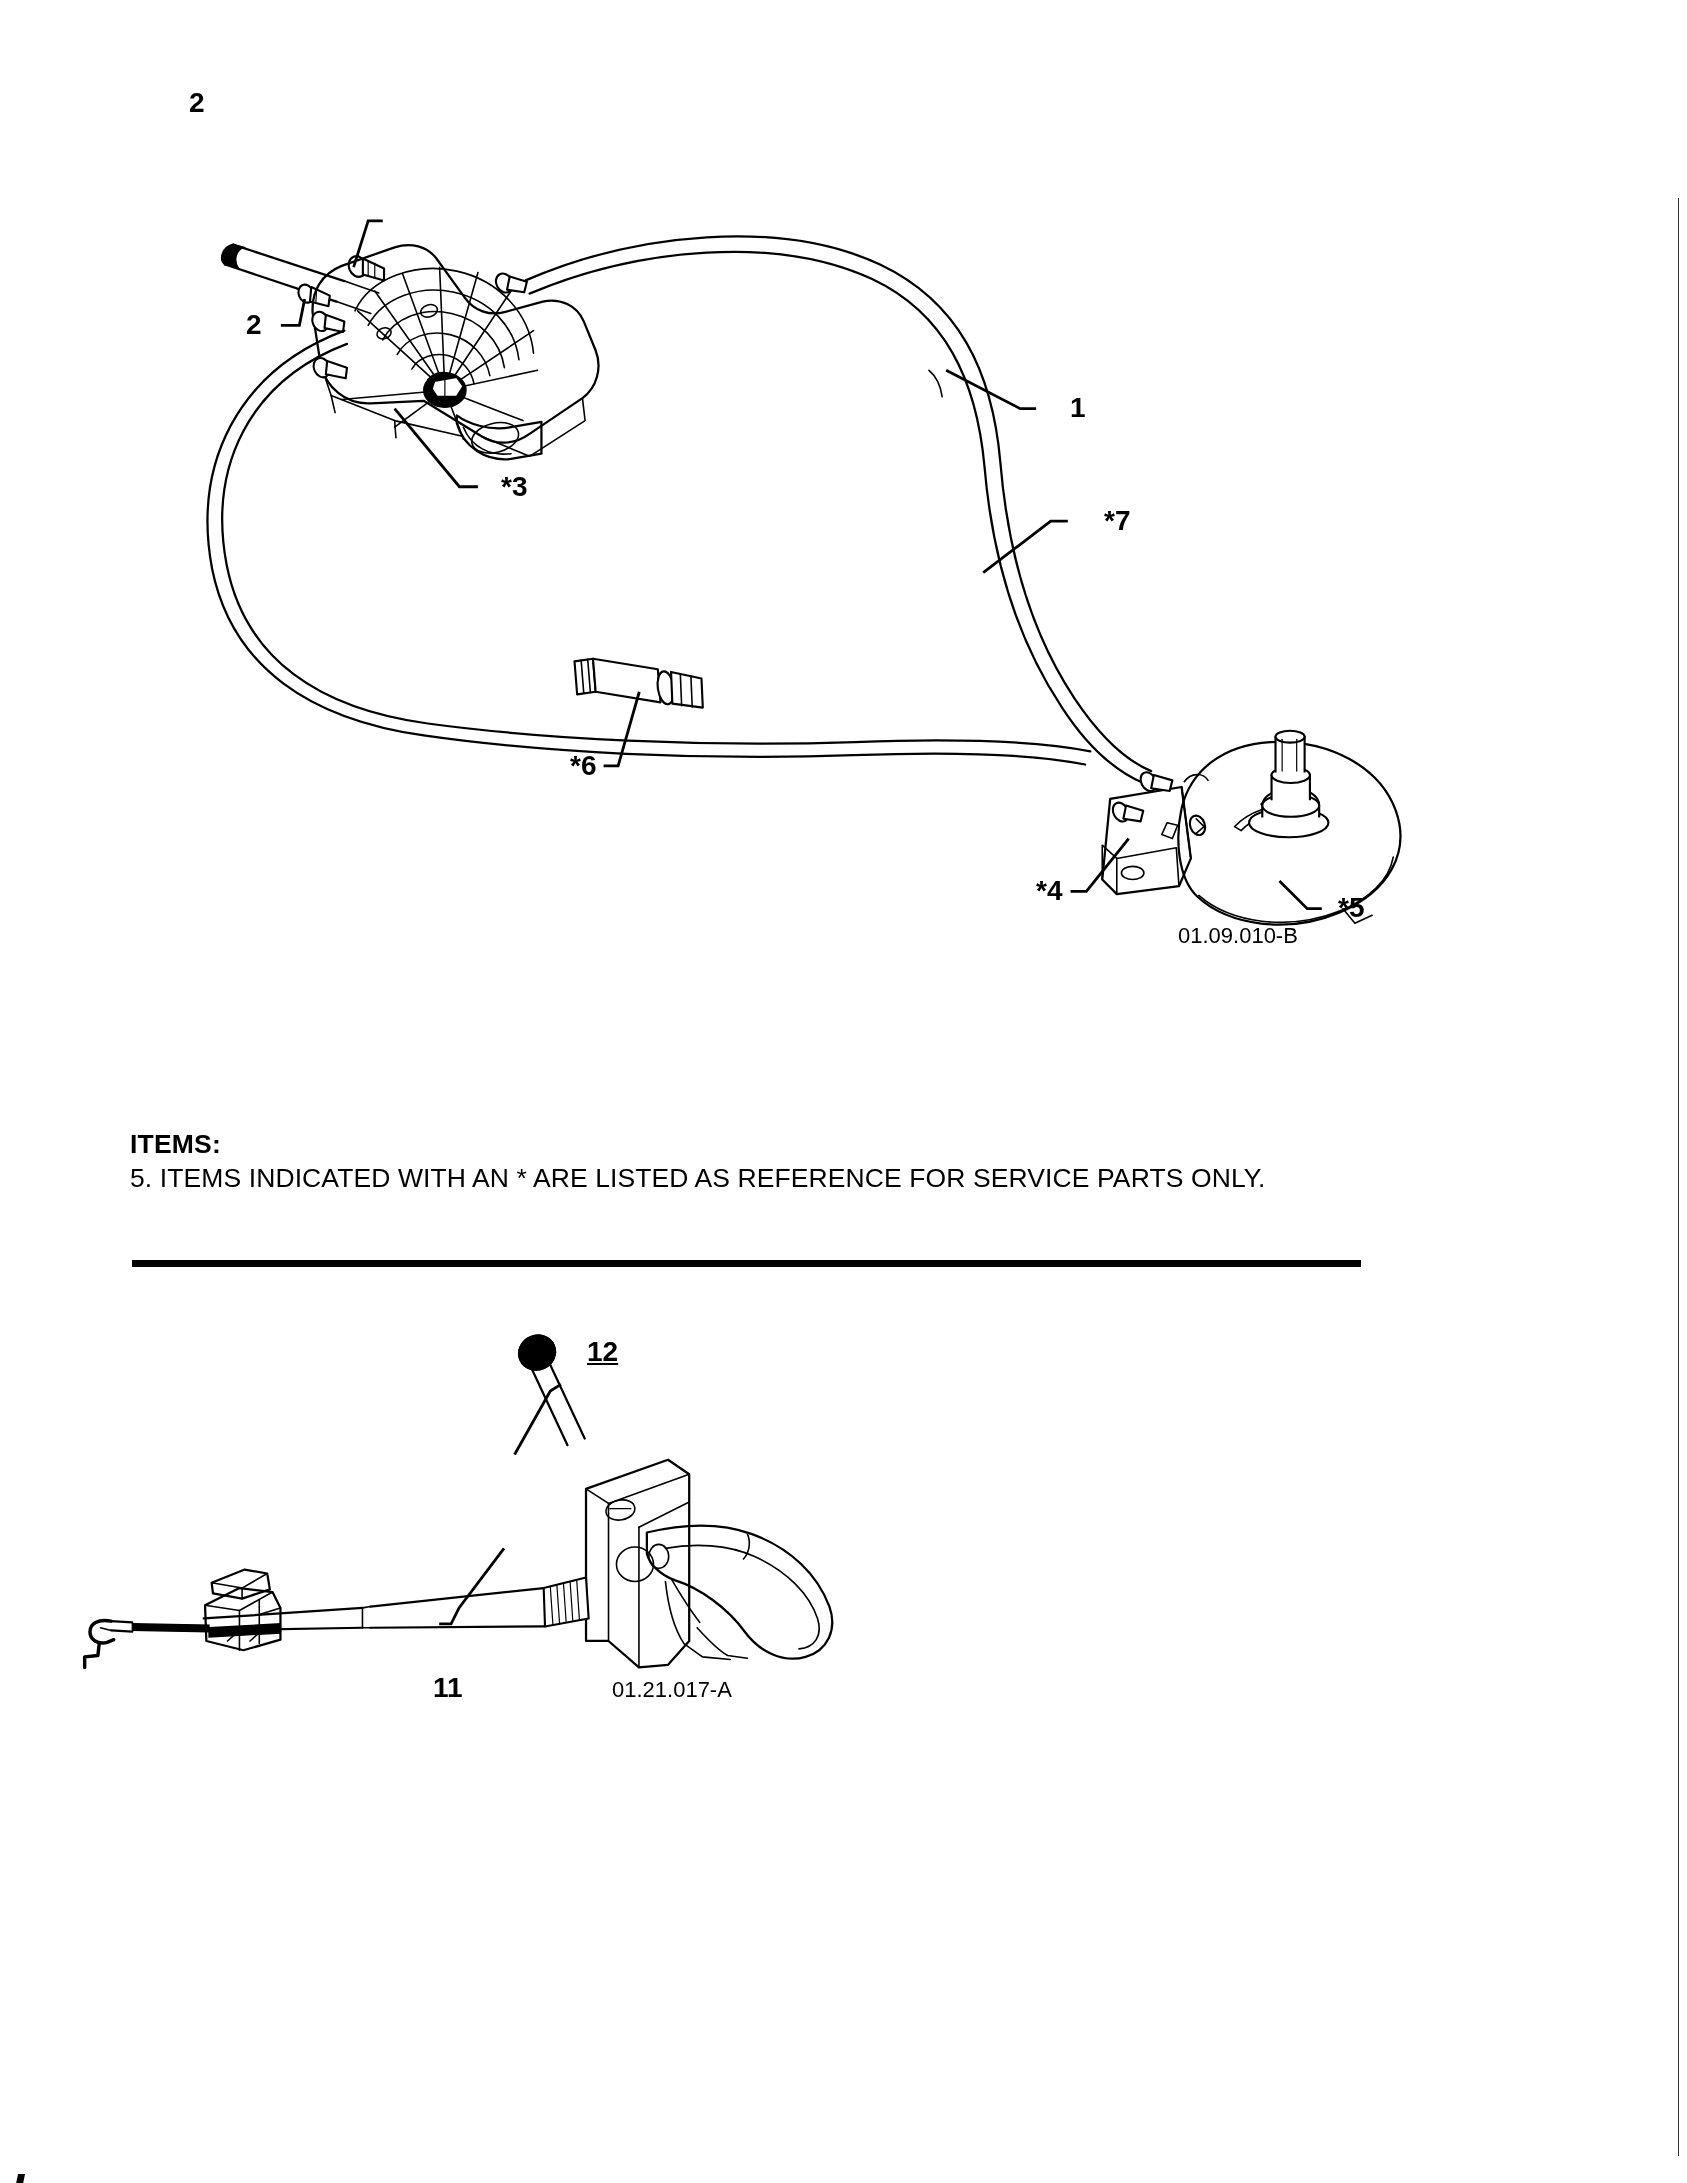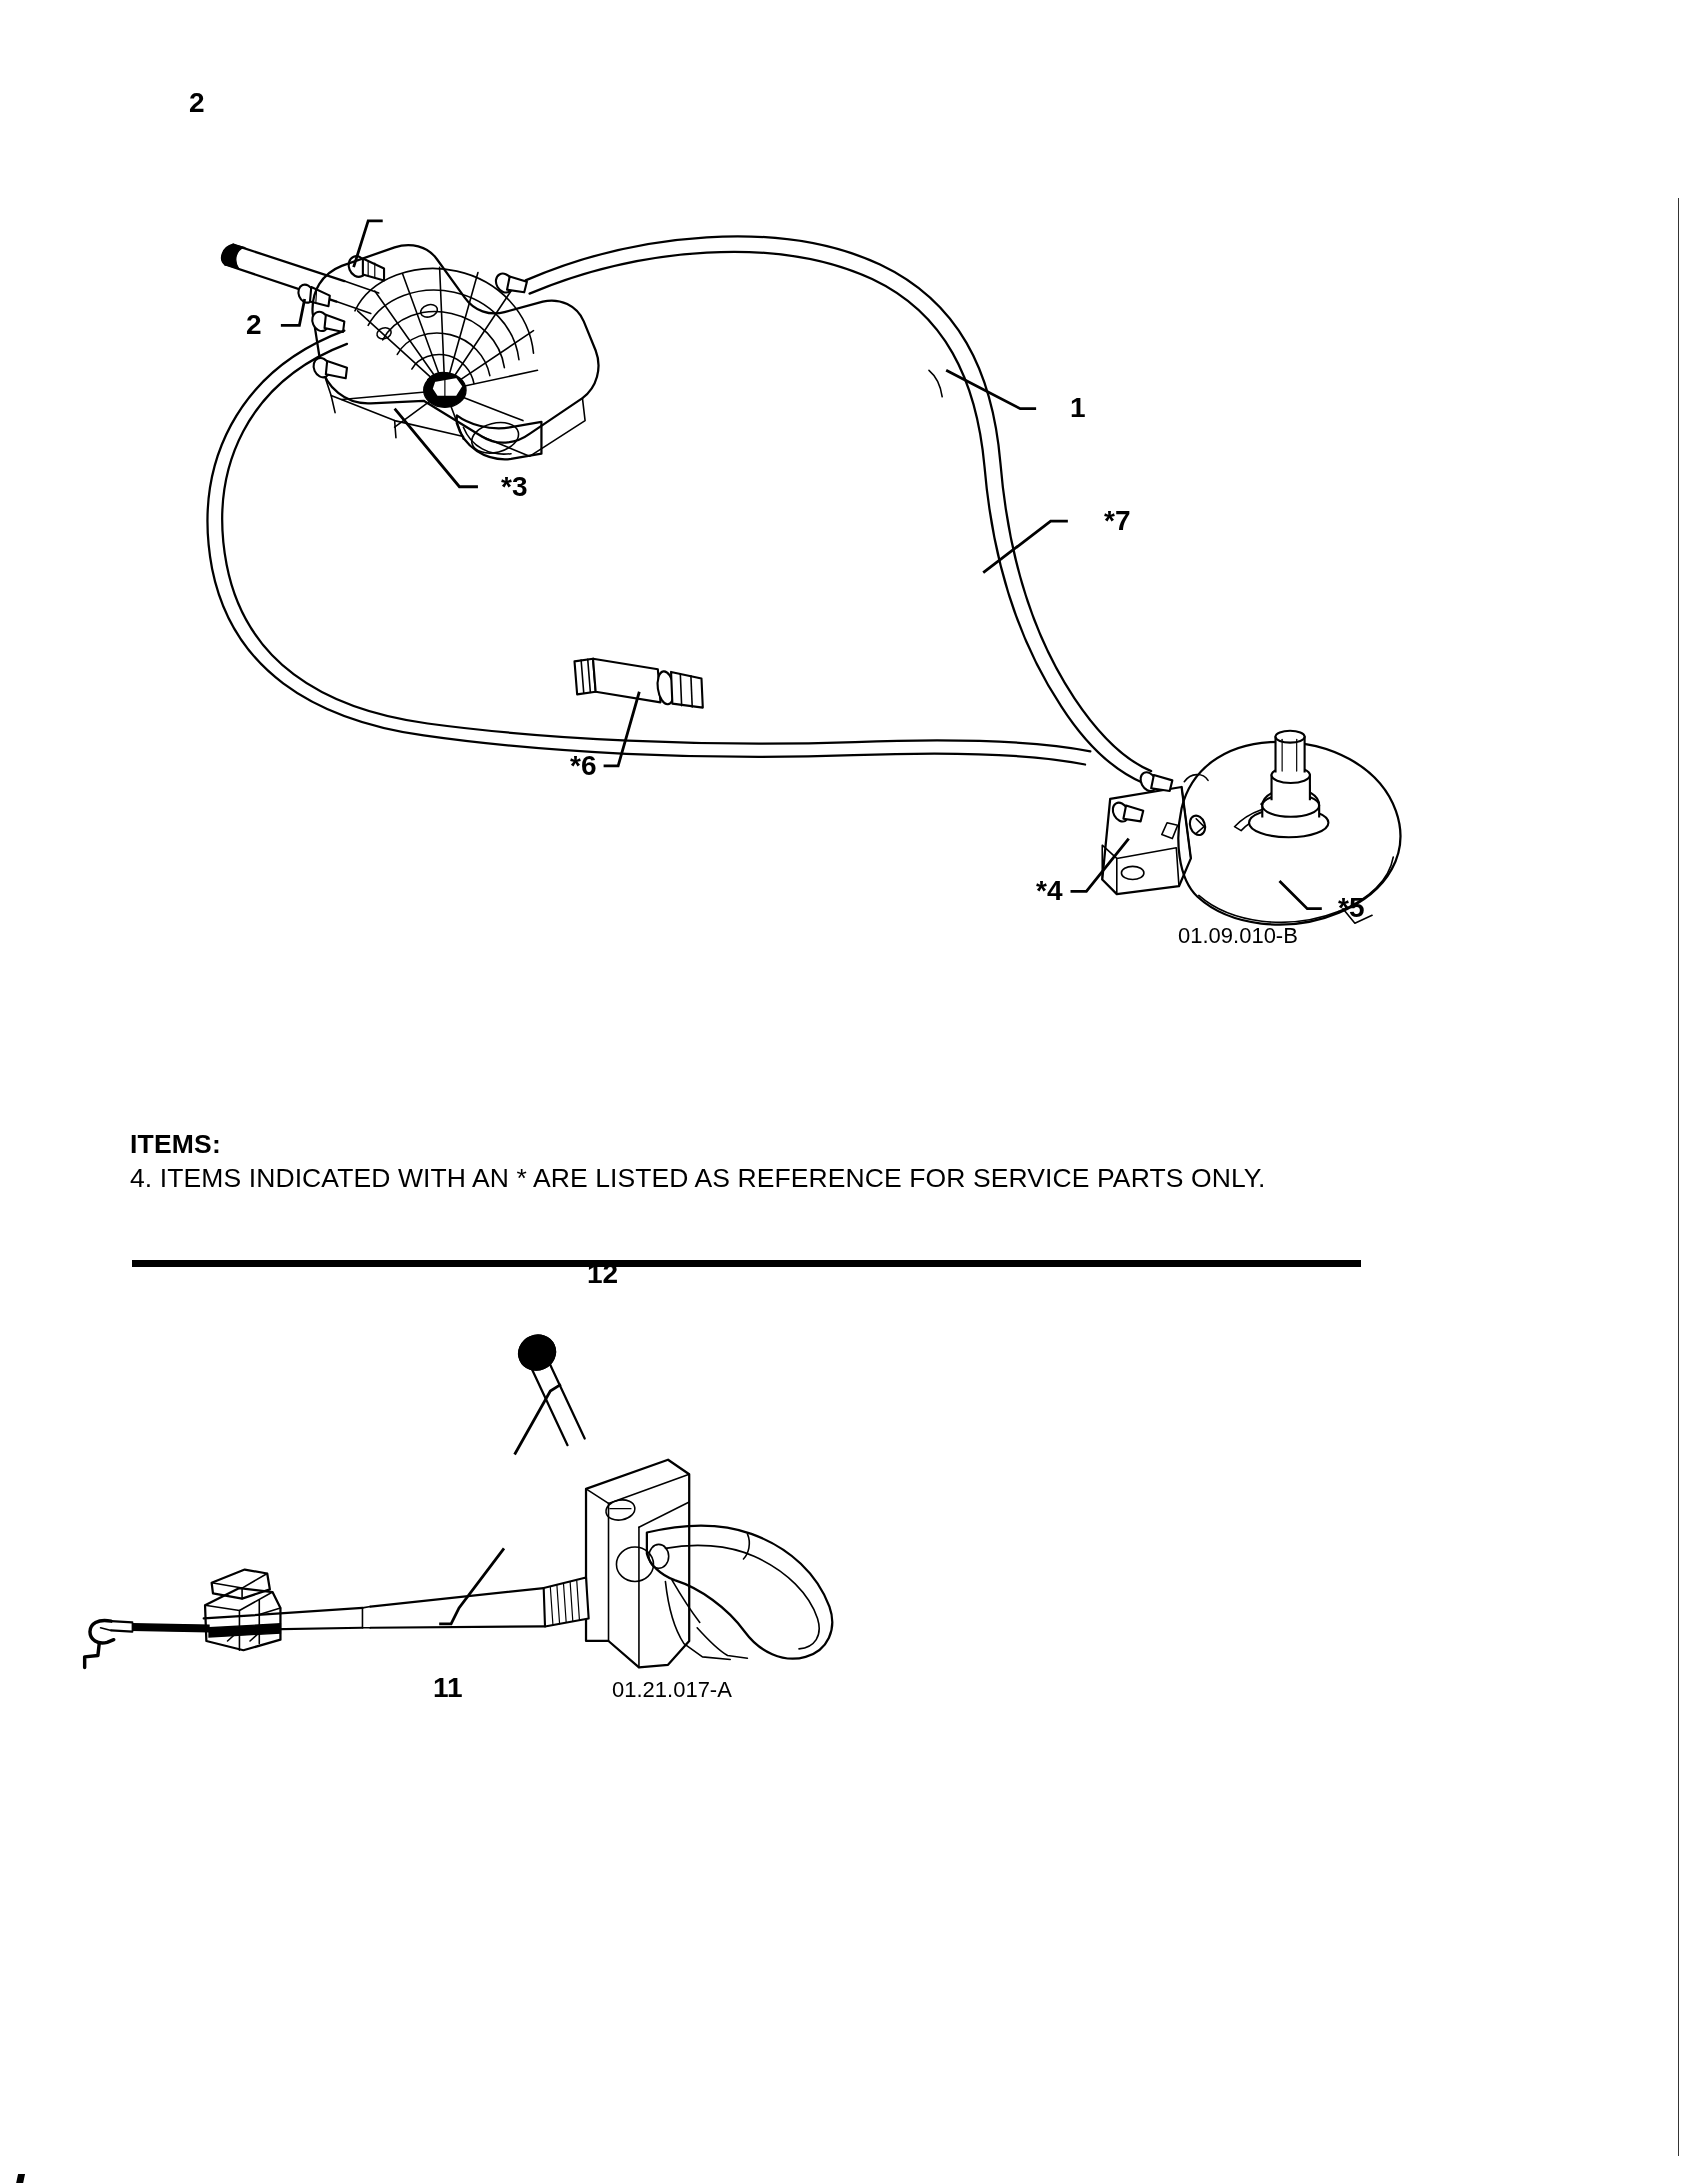--- a/index.html
+++ b/index.html
@@ -361,21 +361,21 @@
   <div class="callout" style="left:1070px; top:394px;">1</div>
   <div class="callout" style="left:1104px; top:507px;">*7</div>
   <div class="callout" style="left:570px; top:752px;">*6</div>
   <div class="callout" style="left:1036px; top:877px;">*4</div>
   <div class="callout" style="left:1338px; top:894px;">*5</div>
 
   <div class="figref" style="left:1178px; top:925px;">01.09.010-B</div>
 
   <div class="notes">
     <p class="notes-title">ITEMS:</p>
-    <p class="notes-line">4. ITEMS INDICATED WITH AN * ARE LISTED AS REFERENCE FOR SERVICE PARTS ONLY.</p>
+    <p class="notes-line">5. ITEMS INDICATED WITH AN * ARE LISTED AS REFERENCE FOR SERVICE PARTS ONLY.</p>
   </div>
 
   <div class="divider"></div>
 
   <svg class="fig" style="left:0px; top:1297px;" width="926" height="430" viewBox="0 0 1400 650">
 
     <g>
       <path class="ln" d="M800,100 L858,224"></path>
       <path class="ln" d="M826,90 L884,214"></path>
       <ellipse class="fillb" cx="812" cy="84" rx="28" ry="26" transform="rotate(-24 812 84)"></ellipse>
@@ -465,21 +465,21 @@
       <path class="ln-bold" d="M150,524 L148,542 L128,544 L128,560"></path>
       <path class="ln-thin" d="M152,500 L168,504"></path>
     </g>
 
     <g>
       <path class="leader" d="M848,132 L832,142 L778,238"></path>
       <path class="leader" d="M664,494 L682,494 L694,470 L762,380"></path>
     </g>
   </svg>
 
-  <div class="callout" style="left:587px; top:1260px;">12</div>
+  <div class="callout" style="left:587px; top:1338px;text-decoration:underline;">12</div>
   <div class="callout" style="left:391px; top:1674px;margin-left:42px;">11</div>
 
   <div class="figref" style="left:612px; top:1679px;">01.21.017-A</div>
 
   <div class="edge-rule"></div>
   <div class="speck"></div>
 
 </div>
 
 

